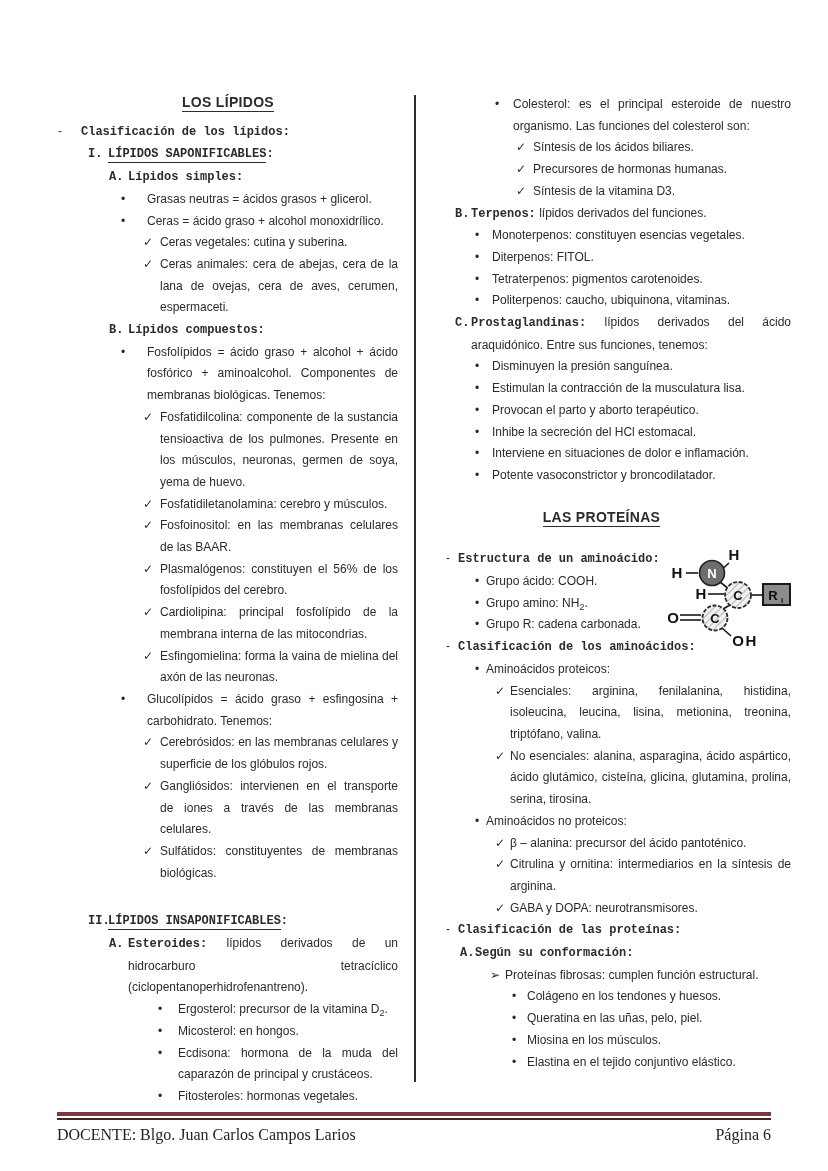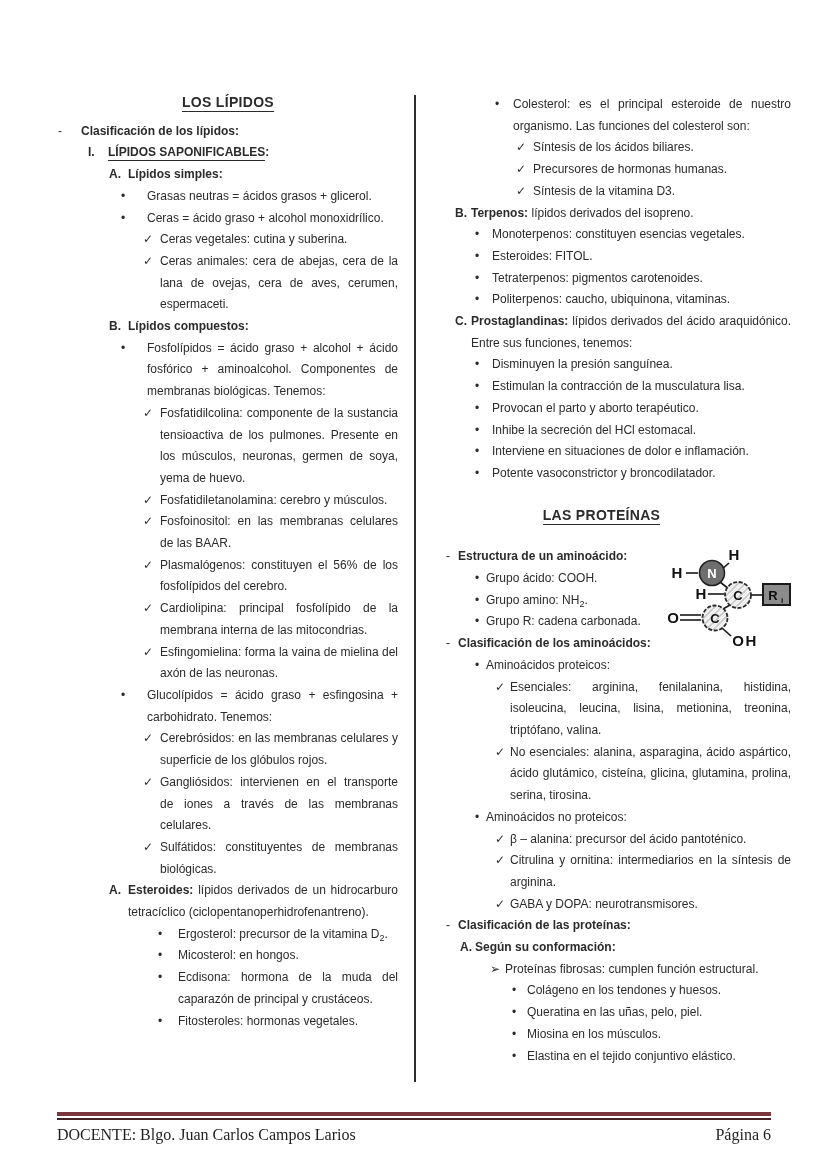--- a/index.html
+++ b/index.html
@@ -18,21 +18,21 @@
 
   
   .heading{font-weight:bold;font-size:14px;text-align:center;margin:0 0 7px 0;line-height:21.7px;letter-spacing:.3px;}
   .heading-prot{margin:20px 34px 20px 0;}
   .u{border-bottom:1.7px solid #2b2b2b;padding-bottom:1px;}
 
   
   .item{display:flex;align-items:baseline;}
   .item .marker{flex:0 0 auto;white-space:pre;}
   .item .content{flex:1 1 auto;text-align:justify;}
-  .b{font-weight:bold;}
+  .b{font-weight:bold;font-family:Liberation Mono, monospace;}
   sub{font-size:9px;line-height:0;}
   .gap-before{margin-top:26px;}
 
   
   .lv-dash   {margin-left:0;}   .lv-dash   > .marker{width:23px;}
   .lv-roman  {margin-left:30px;}.lv-roman  > .marker{width:20px;}
   .lv-letter {margin-left:51px;}.lv-letter > .marker{width:19px;}
   .lv-bullet {margin-left:63px;}.lv-bullet > .marker{width:26px;}
   .lv-check  {margin-left:85px;}.lv-check  > .marker{width:17px;}
   .lv-bullet2{margin-left:100px;}.lv-bullet2> .marker{width:20px;}
@@ -142,20 +142,24 @@
           <div class="content"><span>Cerebrósidos: en las membranas celulares y superficie de los glóbulos rojos.</span></div>
         </div>
         <div class="item lv-check">
           <span class="marker">✓</span>
           <div class="content"><span>Gangliósidos: intervienen en el transporte de iones a través de las membranas celulares.</span></div>
         </div>
         <div class="item lv-check">
           <span class="marker">✓</span>
           <div class="content"><span>Sulfátidos: constituyentes de membranas biológicas.</span></div>
         </div>
+        <div class="item lv-roman gap-before">
+          <span class="marker b">II.</span>
+          <div class="content"><span class="b u">LÍPIDOS INSAPONIFICABLES</span><span class="b">:</span></div>
+        </div>
         <div class="item lv-letter">
           <span class="marker b">A.</span>
           <div class="content"><span class="b">Esteroides:</span><span> lípidos derivados de un hidrocarburo tetracíclico (ciclopentanoperhidrofenantreno).</span></div>
         </div>
         <div class="item lv-bullet2">
           <span class="marker">•</span>
           <div class="content"><span>Ergosterol: precursor de la vitamina D</span><sub>2</sub><span>.</span></div>
         </div>
         <div class="item lv-bullet2">
           <span class="marker">•</span>
@@ -187,29 +191,29 @@
         <div class="item lv-rcheck3">
           <span class="marker">✓</span>
           <div class="content"><span>Precursores de hormonas humanas.</span></div>
         </div>
         <div class="item lv-rcheck3">
           <span class="marker">✓</span>
           <div class="content"><span>Síntesis de la vitamina D3.</span></div>
         </div>
         <div class="item lv-rletter">
           <span class="marker b">B.</span>
-          <div class="content"><span class="b">Terpenos:</span><span> lípidos derivados del isopreno.</span></div>
+          <div class="content"><span class="b">Terpenos:</span><span> lípidos derivados del funciones.</span></div>
         </div>
         <div class="item lv-rbullet2">
           <span class="marker">•</span>
           <div class="content"><span>Monoterpenos: constituyen esencias vegetales.</span></div>
         </div>
         <div class="item lv-rbullet2">
           <span class="marker">•</span>
-          <div class="content"><span>Esteroides: FITOL.</span></div>
+          <div class="content"><span>Diterpenos: FITOL.</span></div>
         </div>
         <div class="item lv-rbullet2">
           <span class="marker">•</span>
           <div class="content"><span>Tetraterpenos: pigmentos carotenoides.</span></div>
         </div>
         <div class="item lv-rbullet2">
           <span class="marker">•</span>
           <div class="content"><span>Politerpenos: caucho, ubiquinona, vitaminas.</span></div>
         </div>
         <div class="item lv-rletter">

